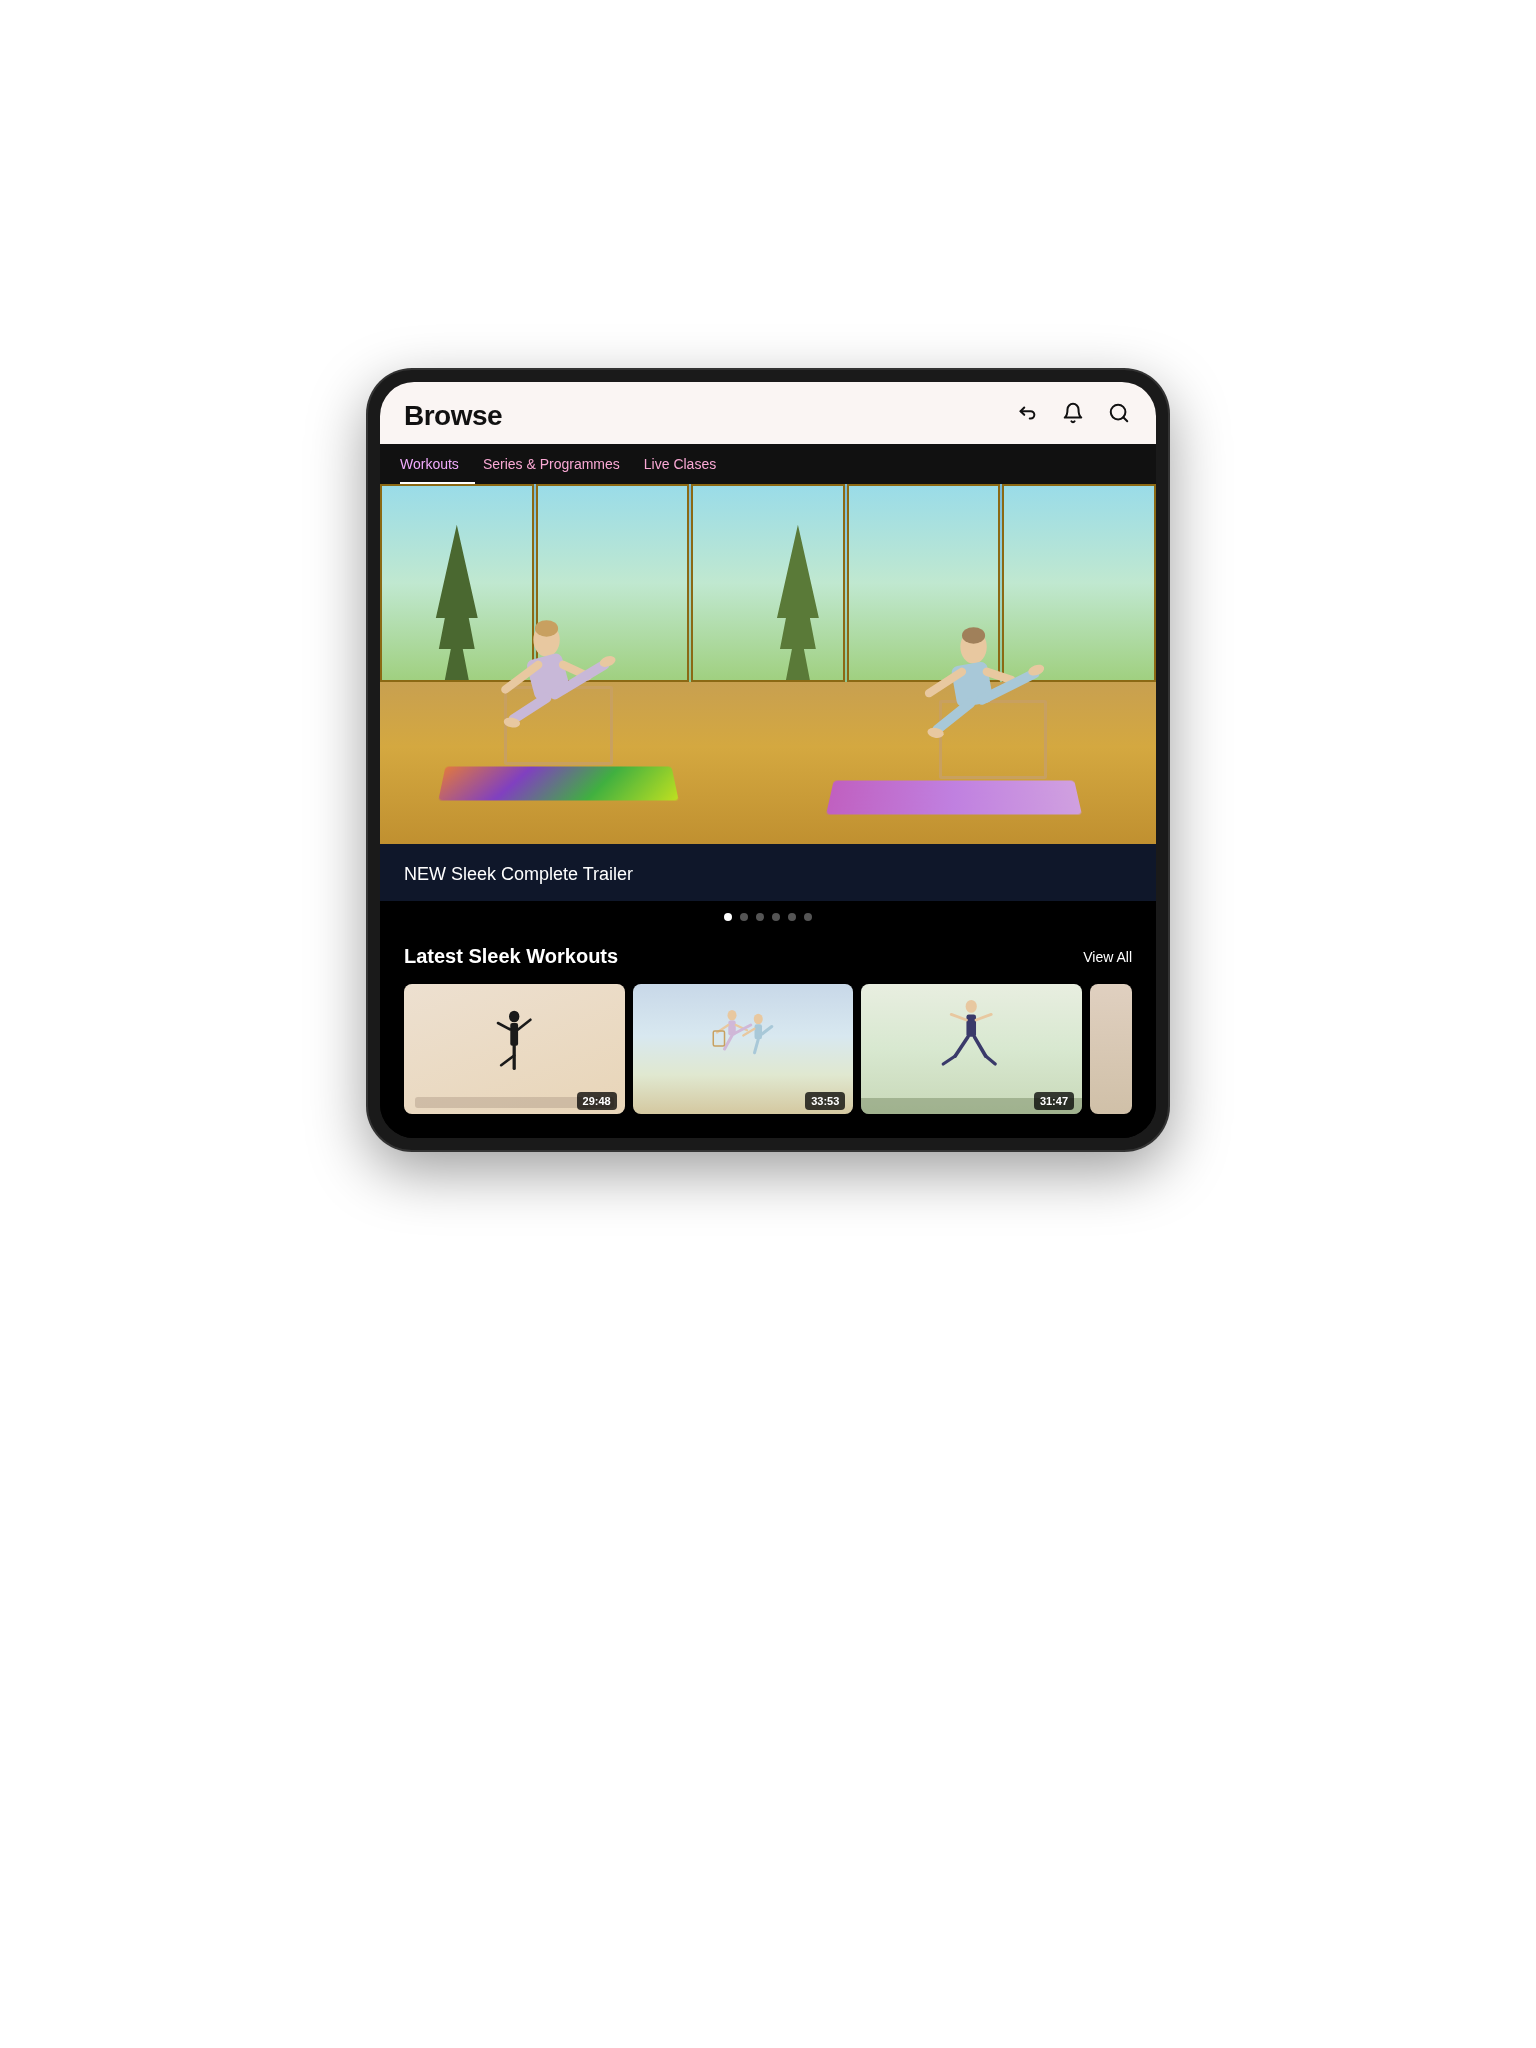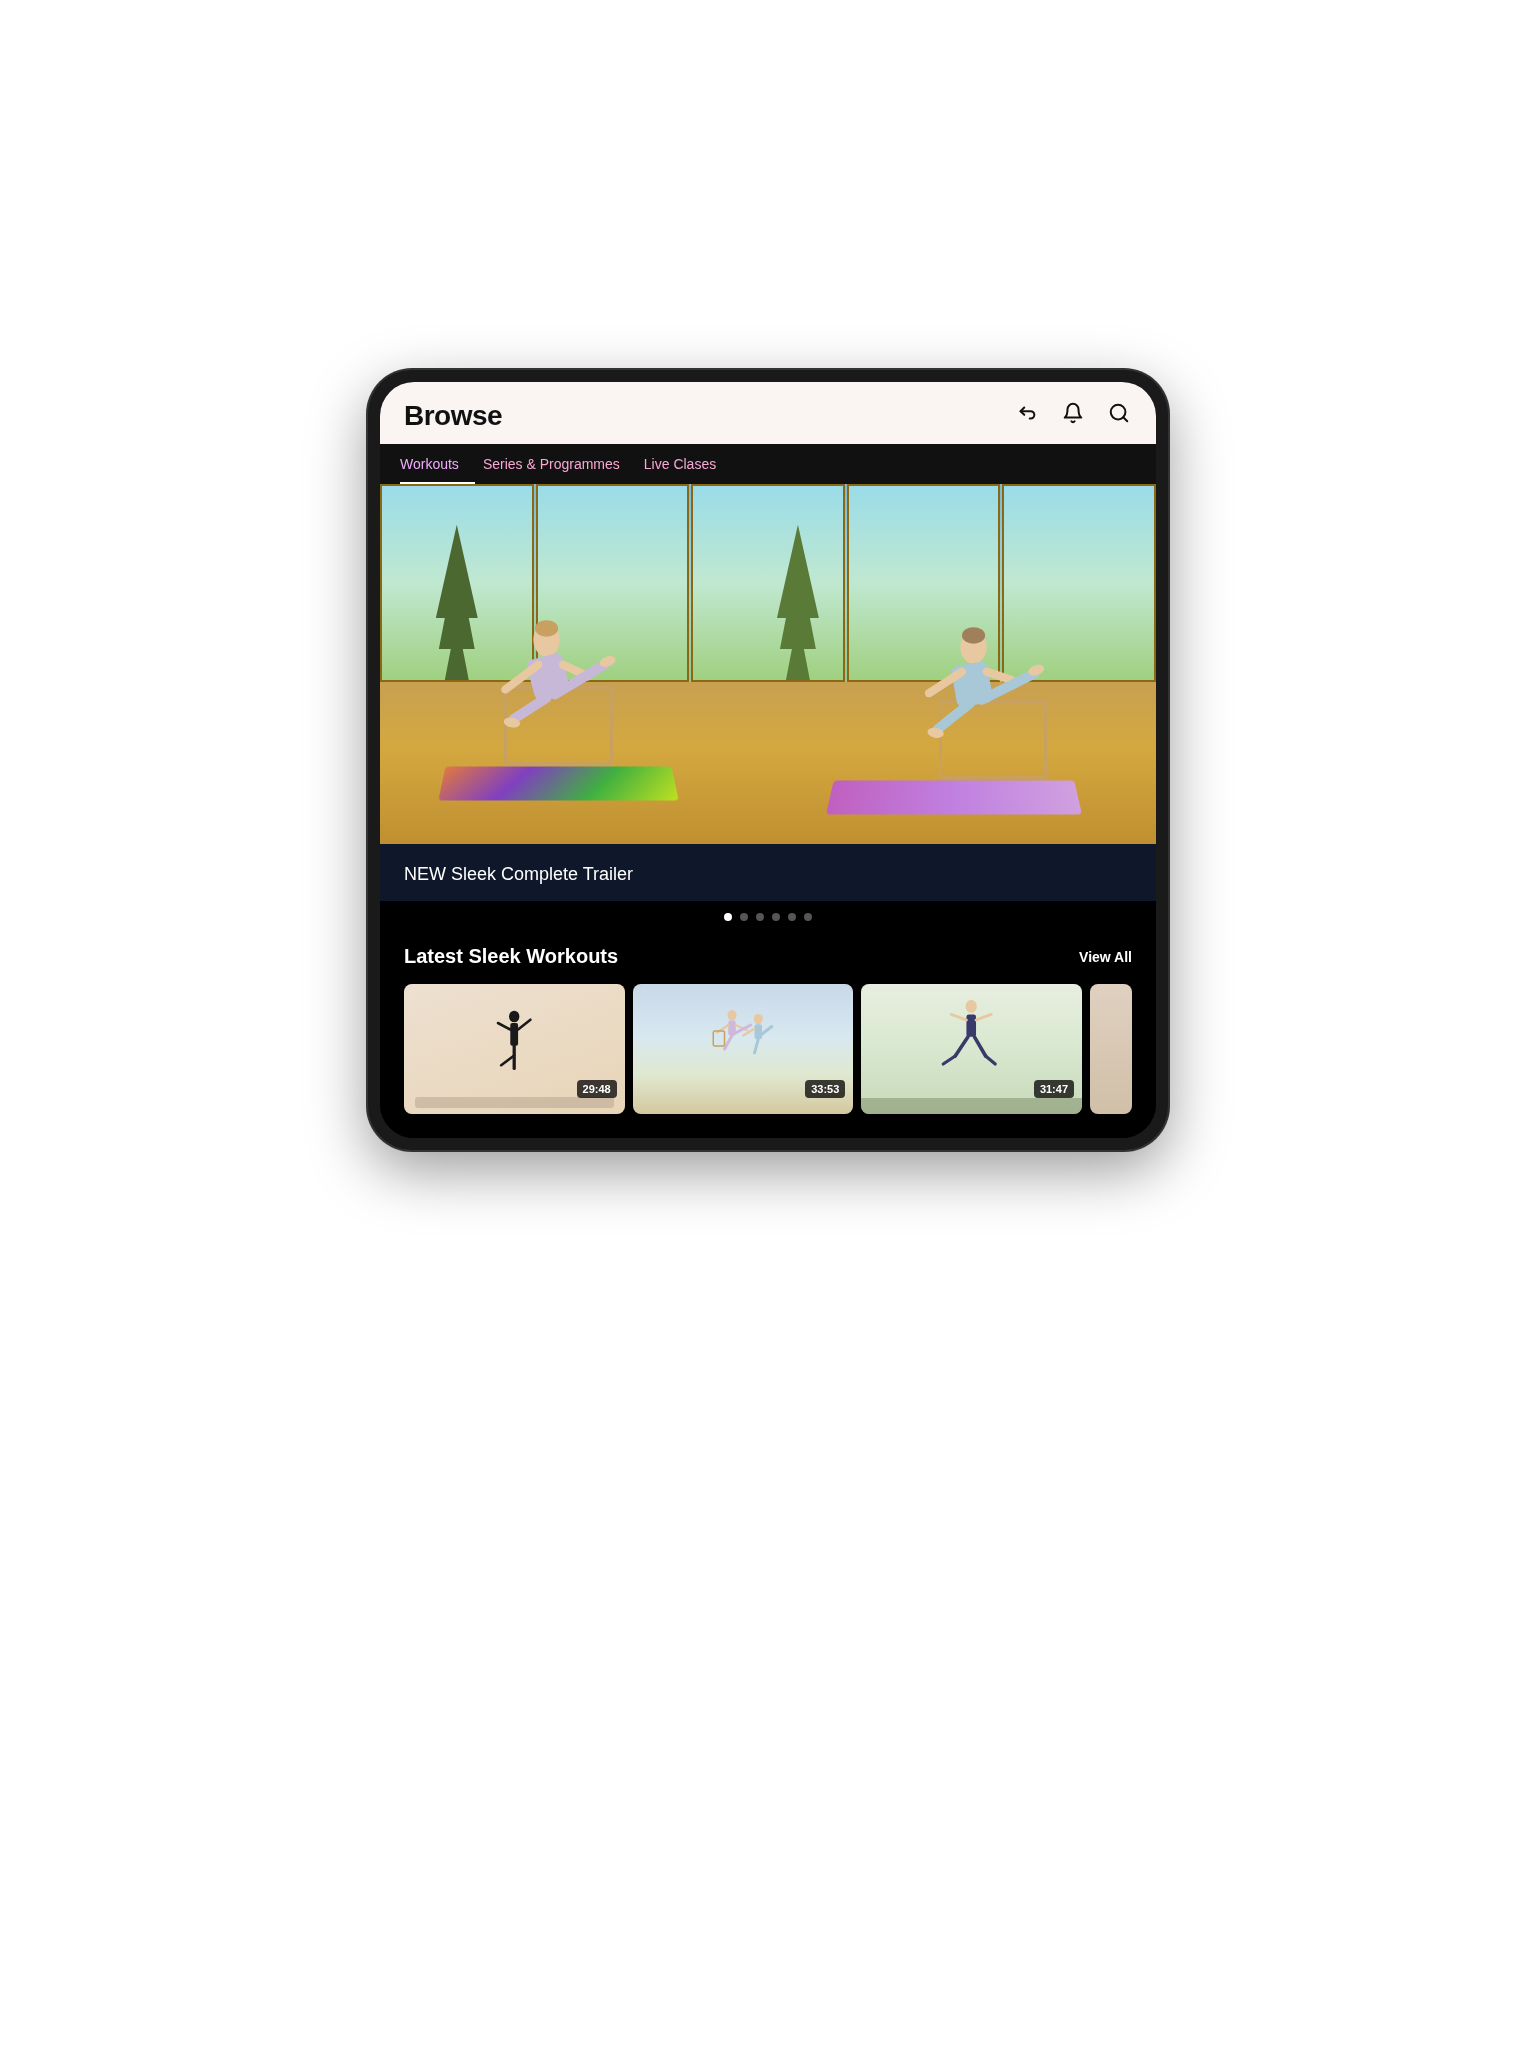--- a/index.html
+++ b/index.html
@@ -197,42 +197,42 @@
       padding: 4px 24px 16px;
     }
     .section-title {
       color: #fff;
       font-size: 20px;
       font-weight: 700;
     }
     .view-all {
       color: #fff;
       font-size: 14px;
-      font-weight: 700;
+      font-weight: 400;
       cursor: pointer;
     }
     .workout-grid {
       background: #000;
       display: flex;
       gap: 8px;
       padding: 0 24px 24px;
       overflow: hidden;
     }
     .workout-card {
       flex: 1;
       min-width: 0;
       border-radius: 8px;
       overflow: hidden;
       position: relative;
       height: 130px;
       background: #2a2a2a;
     }
     .workout-duration {
       position: absolute;
-      bottom: 16px;
+      bottom: 4px;
       right: 8px;
       background: rgba(0,0,0,0.75);
       color: #fff;
       font-size: 11px;
       font-weight: 600;
       padding: 3px 6px;
       border-radius: 4px;
     }
   </style>
 </head>

